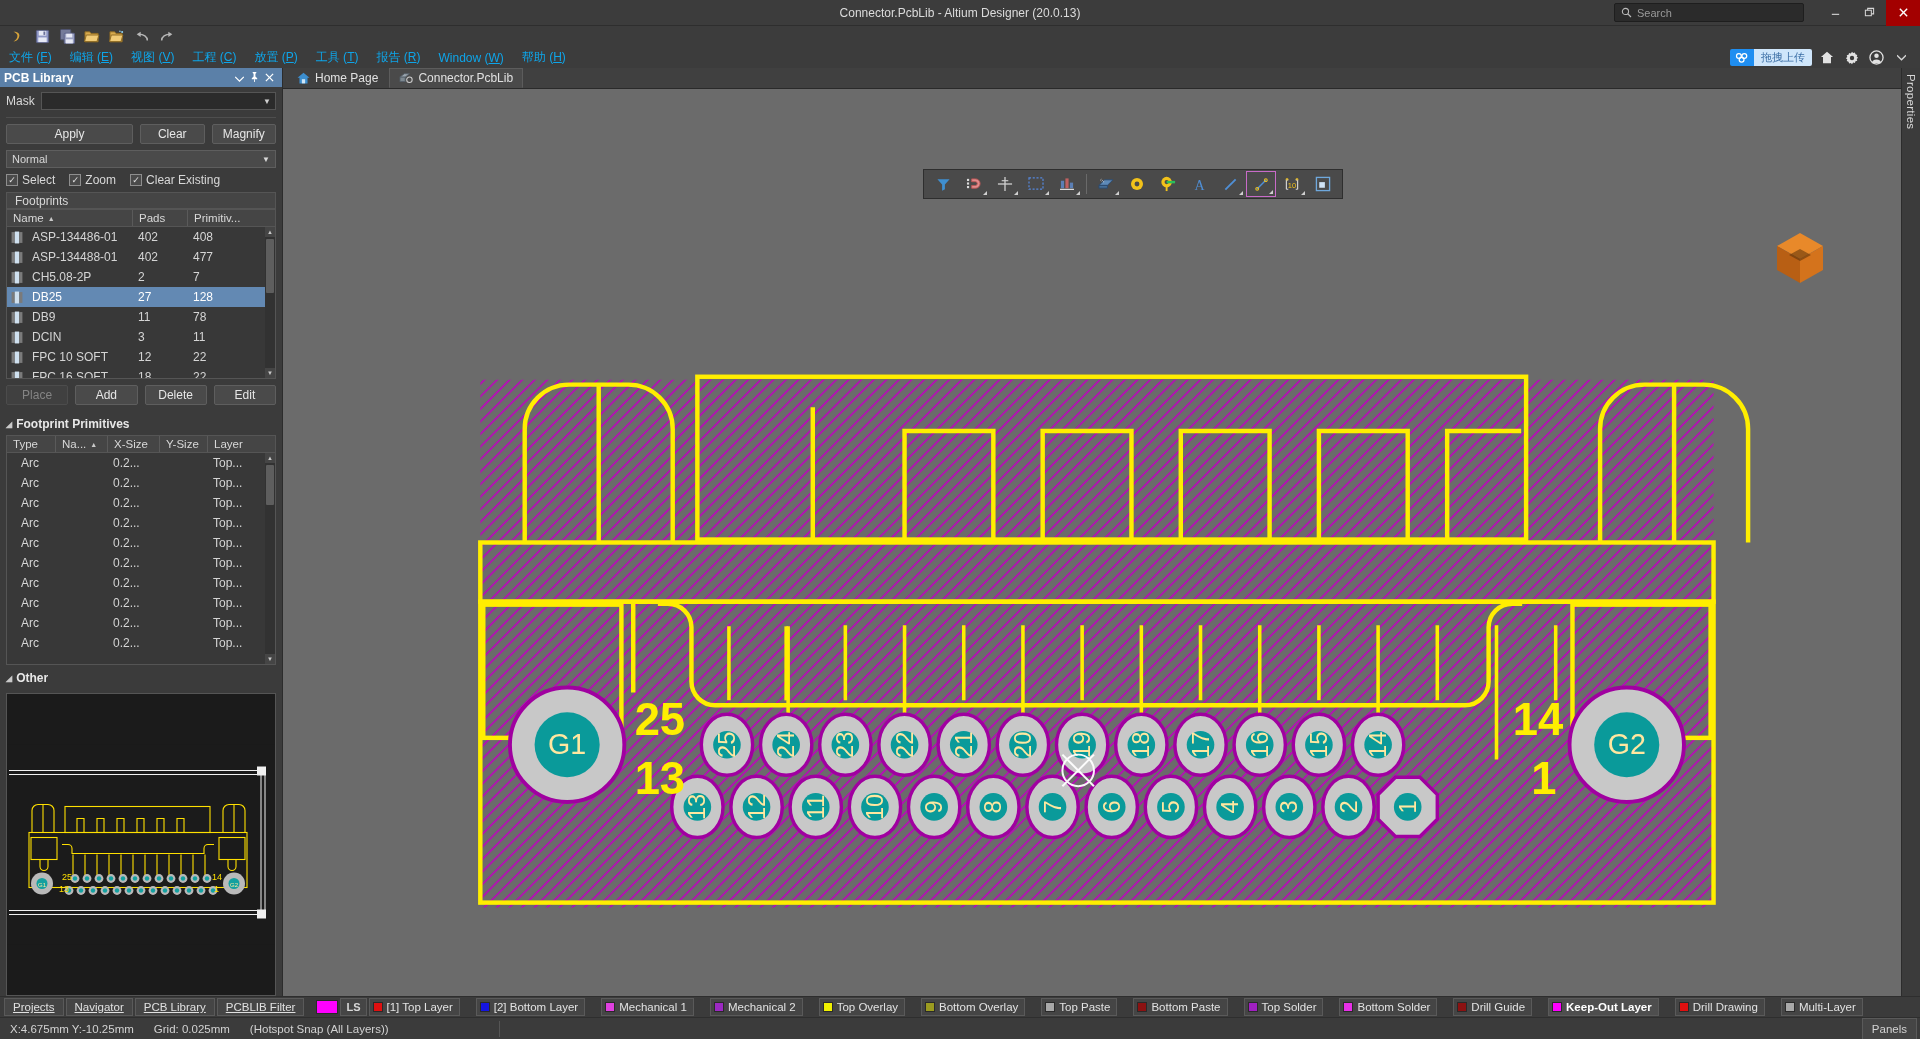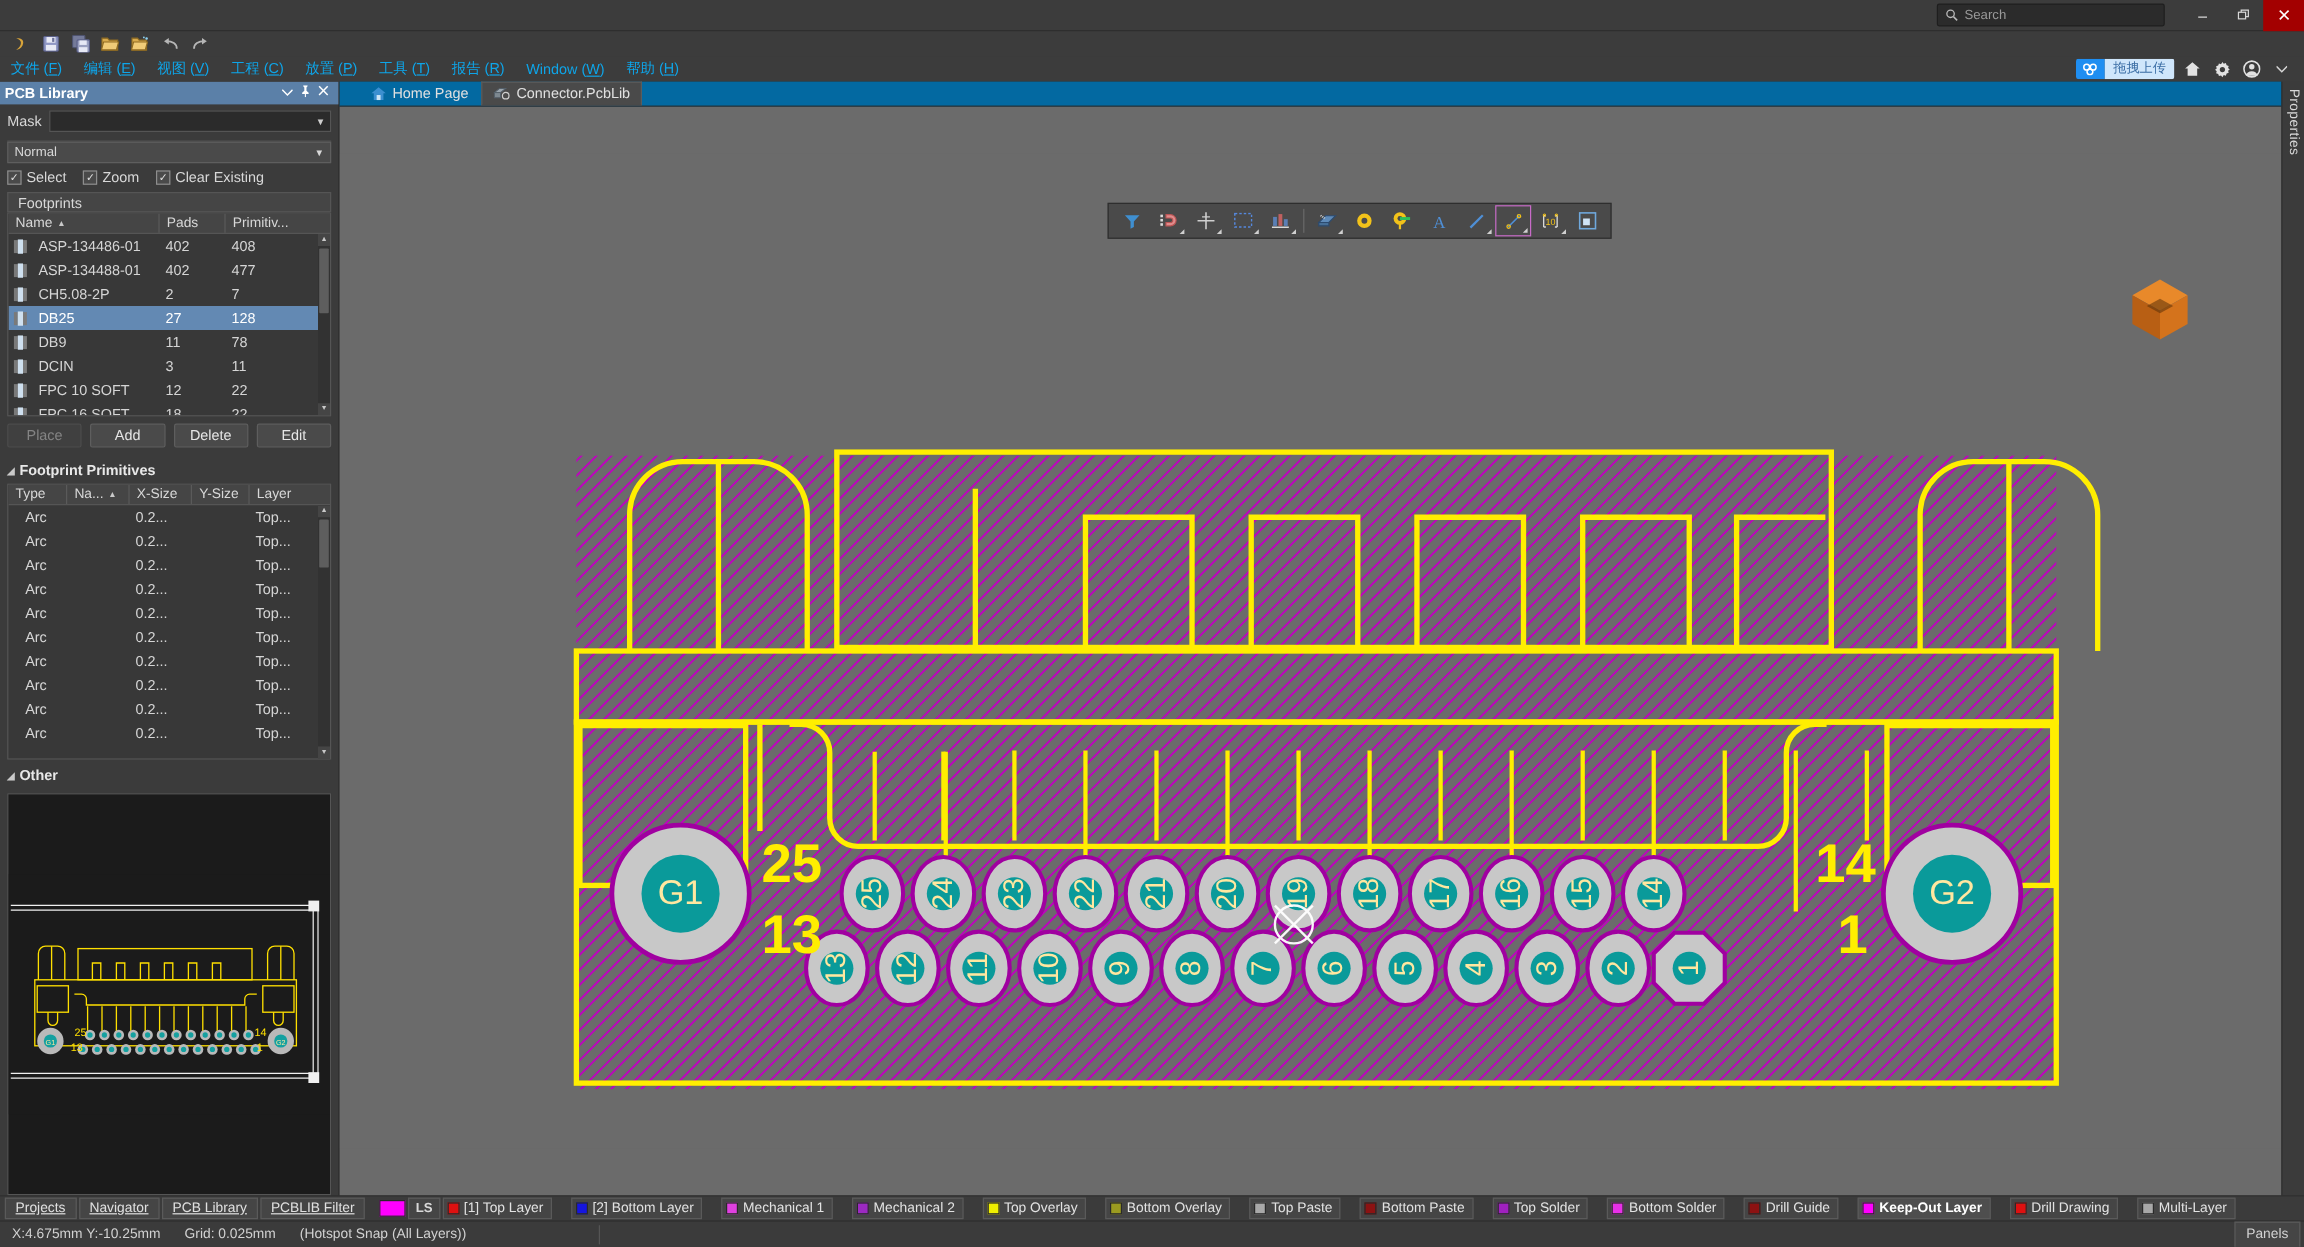--- a/index.html
+++ b/index.html
@@ -77,21 +77,21 @@
   .vscroll .arw { position:absolute; left:0; width:10px; height:10px; background:#454545;
     display:flex; align-items:center; justify-content:center; font-size:6px; color:#c8c8c8; }
 
   .section-head { display:flex; align-items:center; gap:4px; padding:6px 6px 4px 6px; font-size:12px; font-weight:bold; color:#e8e8e8; }
   .tri { font-size:8px; color:#c9c9c9; }
 
   .preview-box { margin:4px 6px 0 6px; flex:1; background:#1b1b1b; border:1px solid #555; position:relative; overflow:hidden; }
 
   
   #mainarea { flex:1; display:flex; flex-direction:column; background:#2c2c2c; position:relative; }
-  #doctabs { height:21px; background:#0369a1; display:flex; align-items:flex-end; padding-left:16px; gap:1px;
+  #doctabs { height:21px; background:#404040; display:flex; align-items:flex-end; padding-left:4px; gap:1px;
     border-bottom:1px solid #2a2a2a; }
   .dtab { height:20px; display:flex; align-items:center; gap:5px; padding:0 9px; font-size:12px;
     color:#e0e0e0; border:1px solid transparent; }
   .dtab.active { background:#4a4a4a; border:1px solid #5c5c5c; border-bottom-color:#4a4a4a; }
   #canvas-wrap { flex:1; position:relative; background:#6b6b6b; overflow:hidden; }
   #float-toolbar { position:absolute; left:640px; top:80px; height:30px; background:#4a4a4a;
     border:1px solid #2e2e2e; display:flex; align-items:center; padding:0 4px; gap:1px; z-index:10; }
   .tbtn { width:30px; height:26px; display:flex; align-items:center; justify-content:center; position:relative; }
   .tbtn.boxed { border:1px solid #c86bc8; }
   .tbtn .drop { position:absolute; right:2px; bottom:2px; width:0; height:0;
@@ -121,20 +121,21 @@
   #rightedge { width:19px; background:#3b3b3b; border-left:1px solid #2c2c2c;
     display:flex; align-items:flex-start; justify-content:center; padding-top:6px; }
   #rightedge .vtext { writing-mode:vertical-rl; font-size:11.5px; color:#d8d8d8; letter-spacing:0.3px; }
   #panels-btn { height:22px; border:1px solid #5a5a5a; background:#454545; font-size:11.5px;
     padding:0 9px; display:flex; align-items:center; margin-right:3px; }
 </style>
 </head>
 <body>
 
 <div id="titlebar">
+  <div id="title-text">Connector.PcbLib - Altium Designer (20.0.13)</div>
   <div id="tb-right">
     <div class="search-box">
       <svg width="11" height="11" viewBox="0 0 16 16">
         <circle cx="6.5" cy="6.5" r="4.5" fill="none" stroke="#b9b9b9" stroke-width="1.6"></circle>
         <line x1="10" y1="10" x2="14.5" y2="14.5" stroke="#b9b9b9" stroke-width="1.8"></line>
       </svg>
       <span class="ph">Search</span>
     </div>
     <div class="win-btn">
       <svg width="11" height="11" viewBox="0 0 12 12">
@@ -280,20 +281,25 @@
 
     <div class="mask-row">
       <label>Mask</label>
       <div class="combo">
         <span></span>
         <span class="arrow">▼</span>
       </div>
     </div>
     <div class="hrline"></div>
 
+    <div class="btn-row">
+      <div class="btn wide">Apply</div>
+      <div class="btn">Clear</div>
+      <div class="btn">Magnify</div>
+    </div>
 
     <div class="sel-combo">
       <span>Normal</span>
       <span class="arrow">▼</span>
     </div>
 
     <div class="chk-row" id="chk-row">
         <div class="g">
           <span class="chk">✓</span>
           <span>Select</span>

